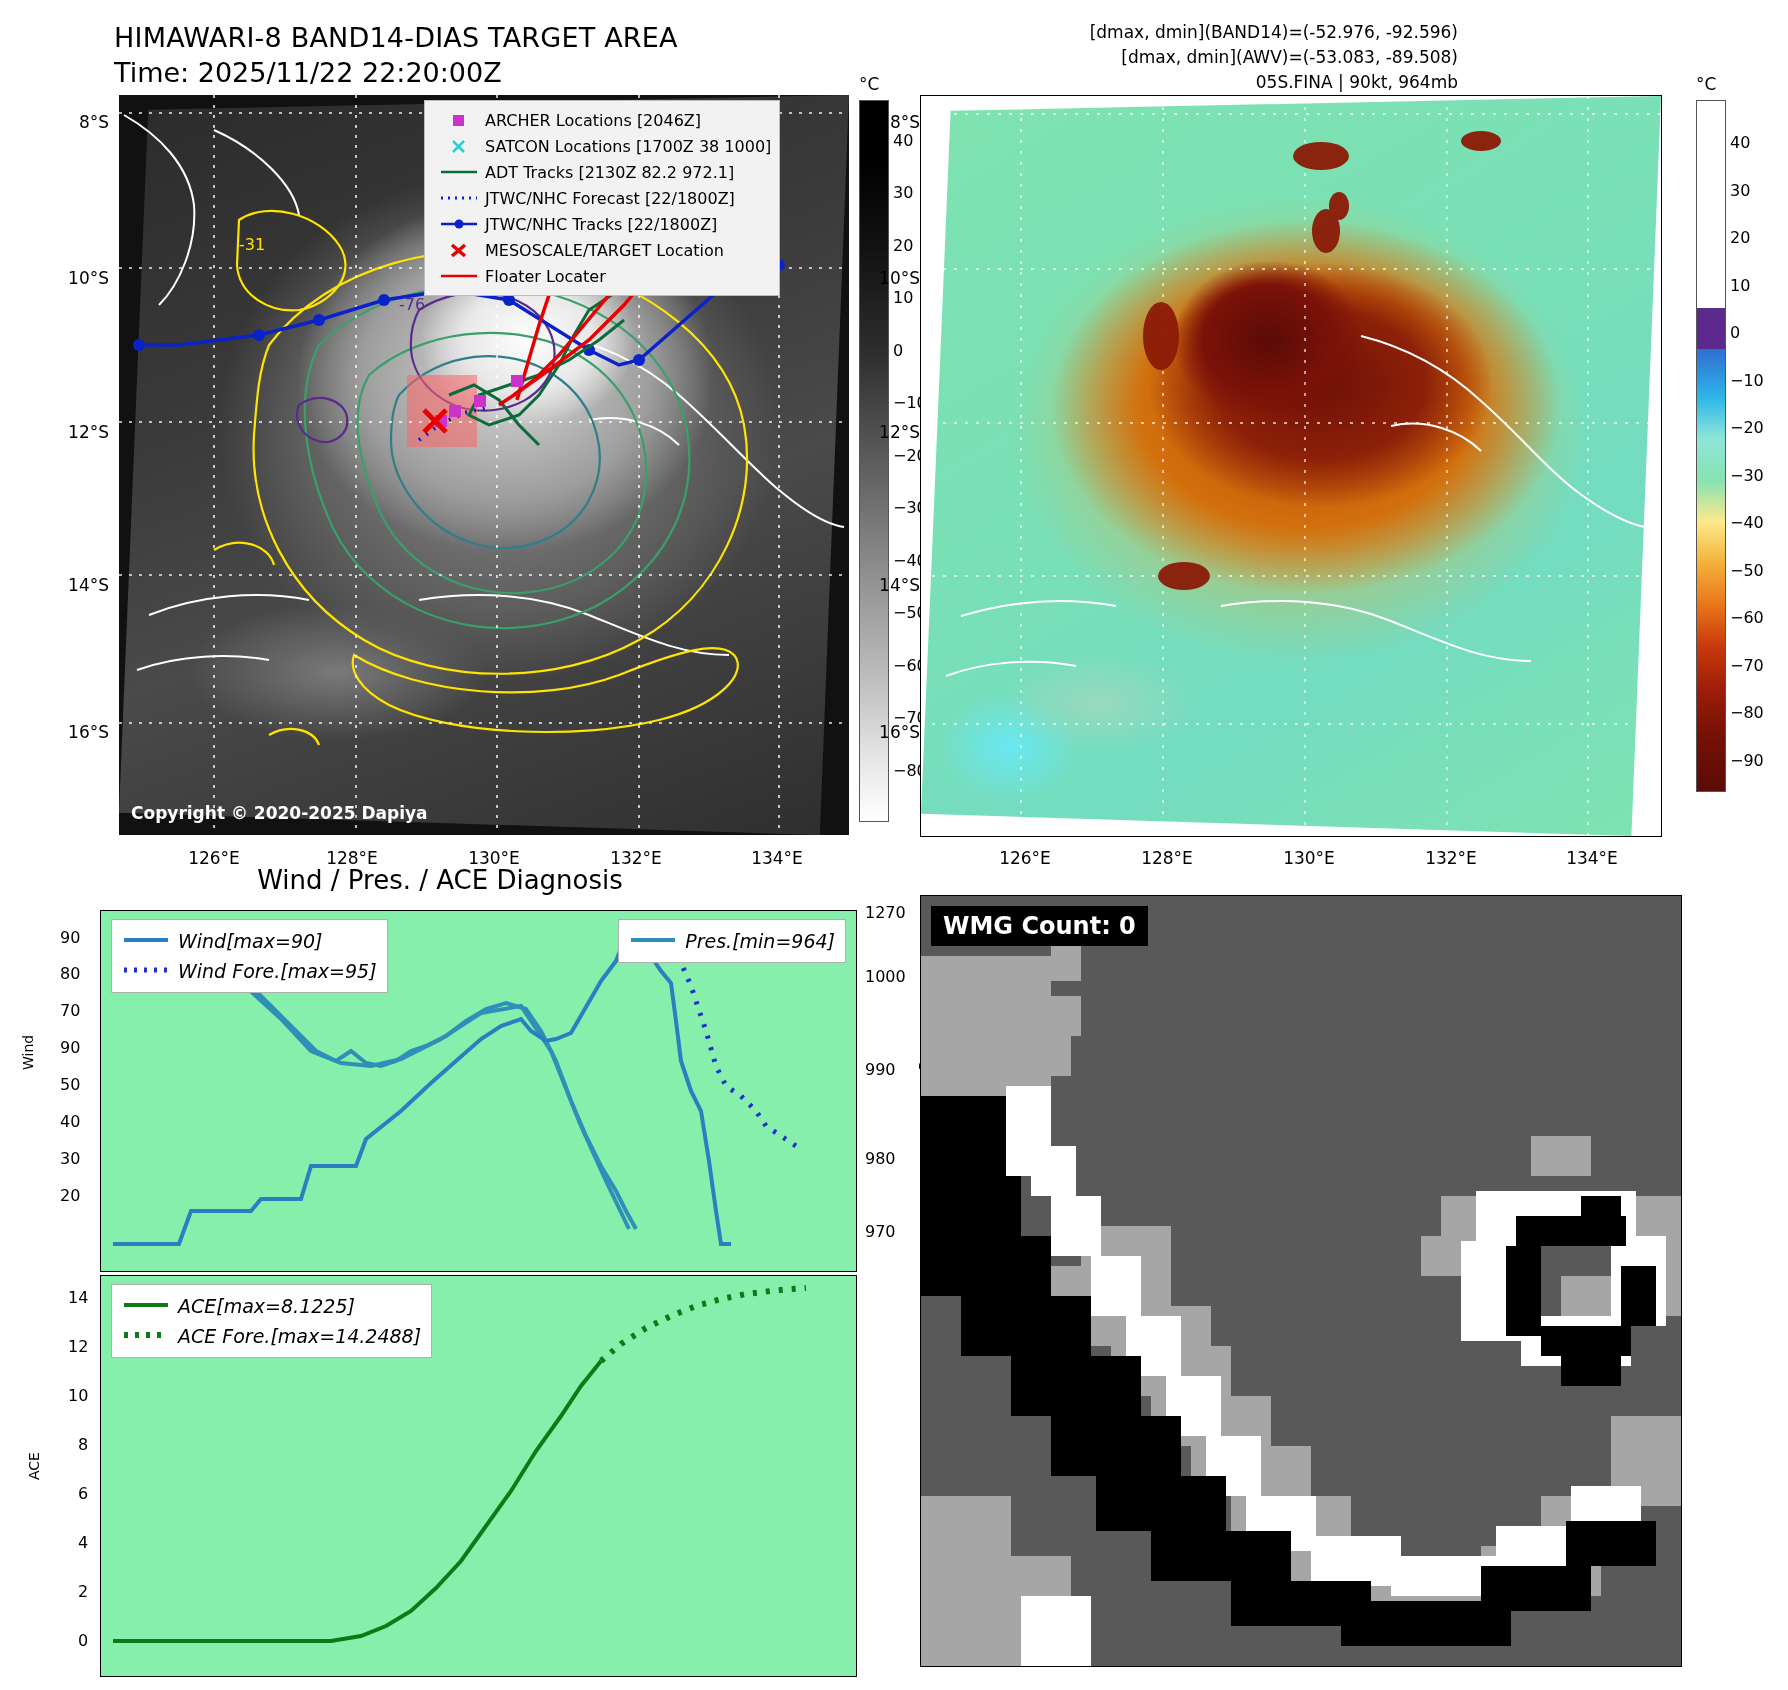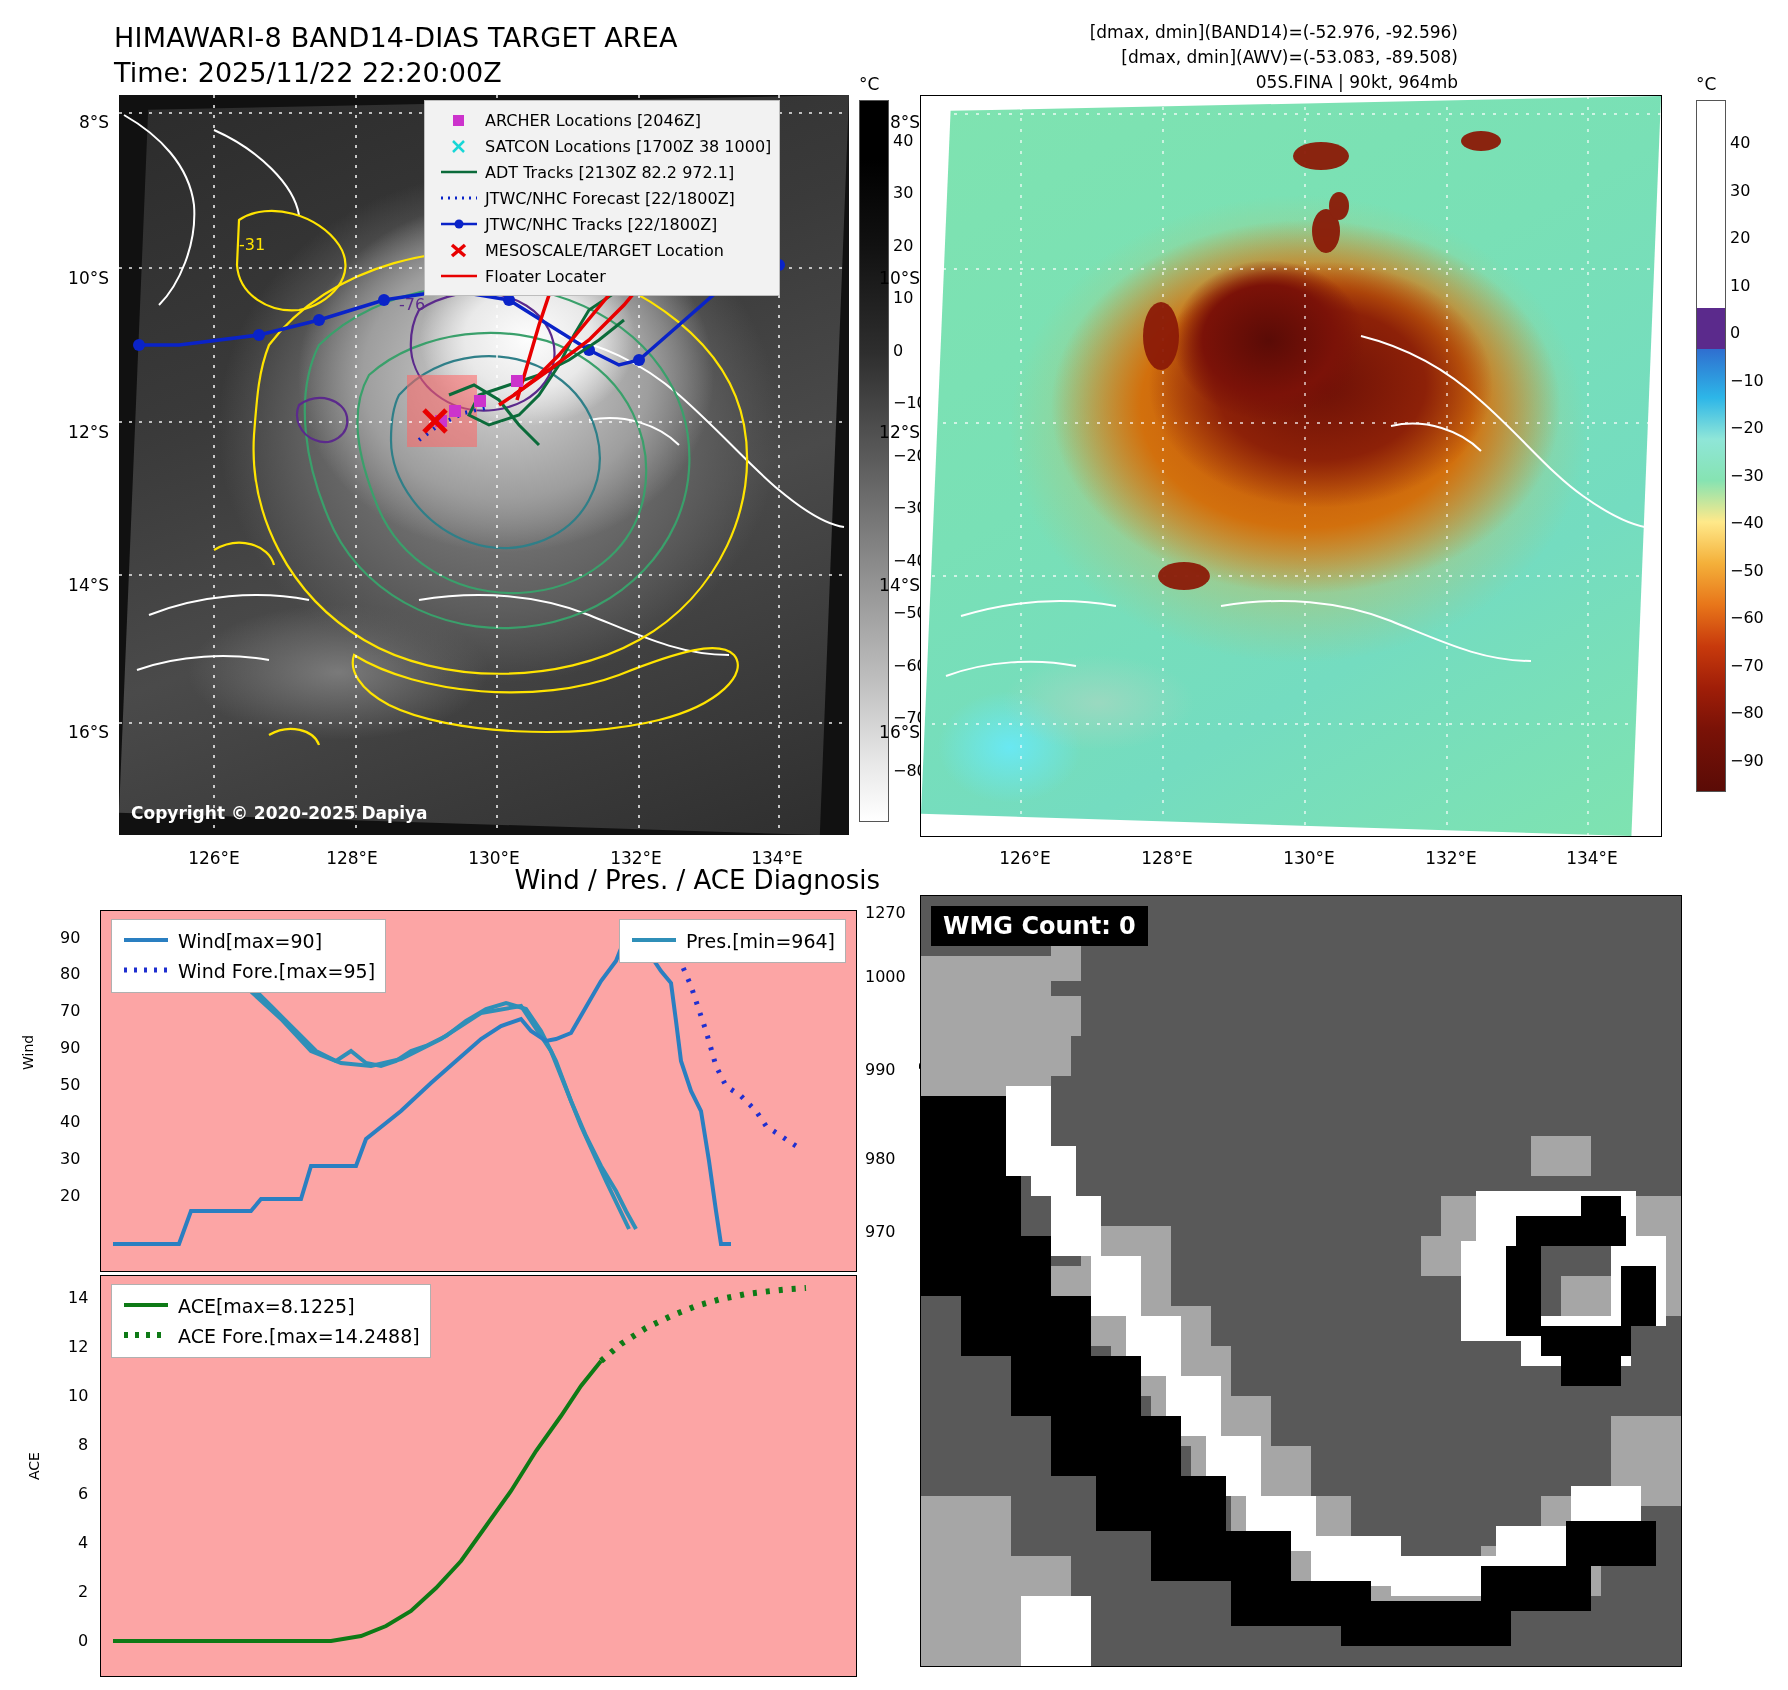--- a/index.html
+++ b/index.html
@@ -47,22 +47,22 @@
       radial-gradient(ellipse 300px 220px at 52% 42%, #b8470a 0%, #d2700d 55%, rgba(210,112,13,0) 85%),
       radial-gradient(ellipse 370px 300px at 51% 45%, #e8a83a 0%, rgba(232,168,58,0) 78%),
       radial-gradient(ellipse 120px 60px at 24% 82%, #9ad9c0 0%, rgba(154,217,192,0) 80%),
       radial-gradient(ellipse 90px 70px at 12% 88%, #69e8f2 0%, rgba(105,232,242,0) 80%),
       linear-gradient(150deg,#7fe3b0 0%,#79e0b6 40%,#74dcc0 70%,#7fe3b0 100%);
     clip-path: polygon(4% 2%, 100% 0%, 96% 100%, 0% 97%);
   }
 
   
   #bl{left:0;top:880px;width:880px;height:810px;}
-  #bl .ptitle{position:absolute;left:0;right:0;top:-15px;text-align:right;font-size:26px;}
-  .axbox{position:absolute;border:1.5px solid #000;background:#fca5a5;}
+  #bl .ptitle{position:absolute;left:0;right:0;top:-15px;text-align:center;font-size:26px;}
+  .axbox{position:absolute;border:1.5px solid #000;background:#86efac;font-style:italic;}
   .axlabel{position:absolute;font-size:14px;}
   .tk{position:absolute;font-size:16px;}
   .cvlegend{position:absolute;background:#fff;border:1px solid #b0b0b0;font-size:19px;padding:6px 10px;}
   .cvlegend .row{display:flex;align-items:center;height:30px;}
   .cvlegend .sym{width:56px;flex:0 0 56px;}
 
   
   #br{left:940px;top:880px;width:848px;height:810px;}
   #br .box{position:absolute;left:-20px;top:15px;width:760px;height:770px;background:#595959;border:1px solid #000;overflow:hidden;}
   #br .badge{position:absolute;left:10px;top:10px;background:#000;color:#fff;font-size:24px;font-weight:bold;padding:6px 12px;z-index:5;}

